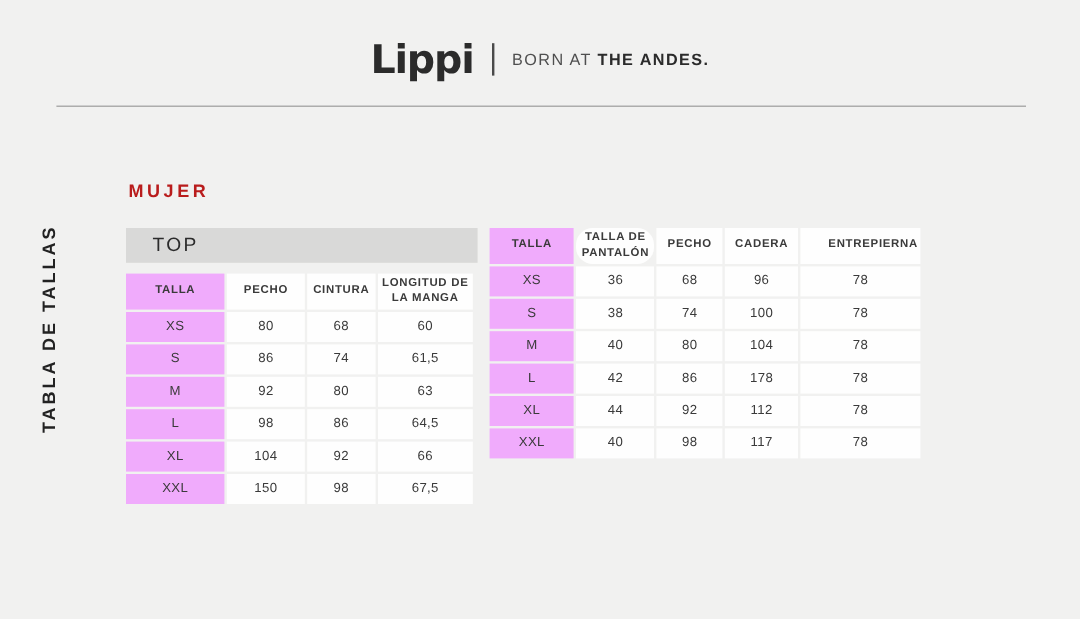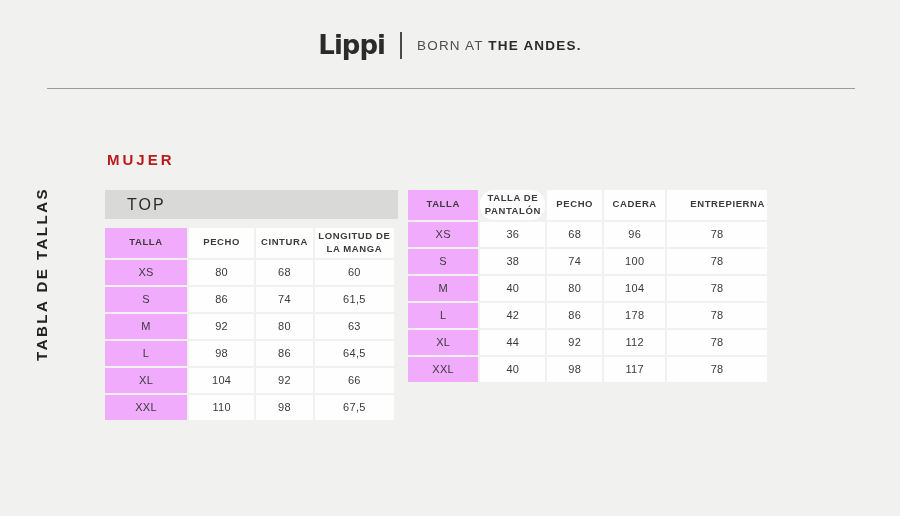--- a/index.html
+++ b/index.html
@@ -11,21 +11,21 @@
     color:#3a3a3a;
     overflow:hidden;
   }
   
   .header-row{
     position:absolute;top:30px;left:0;right:0;
     display:flex;justify-content:center;align-items:center;gap:15px;
   }
   .logo{
     font-family:"DejaVu Sans", sans-serif;
-    font-weight:800;font-size:26px;letter-spacing:-1px;color:#2b2b2b;text-align:right;
+    font-weight:800;font-size:33px;letter-spacing:-1px;color:#2b2b2b;text-align:right;
   }
   .logo-divider{width:2px;height:27px;background:#4a4a4a;}
   .tagline{font-size:13.5px;letter-spacing:1.2px;color:#4f4f4f;}
   .tagline b{color:#2b2b2b;font-weight:700;}
   .header-rule{
     position:absolute;top:88px;left:47px;width:808px;height:1px;
     background:#9c9c9c;border:0;margin:0;padding:0;
   }
   
   .vertical-label{
@@ -130,21 +130,21 @@
             <td>64,5</td>
           </tr>
           <tr>
             <td>XL</td>
             <td>104</td>
             <td>92</td>
             <td>66</td>
           </tr>
           <tr>
             <td>XXL</td>
-            <td>110</td>
+            <td>150</td>
             <td>98</td>
             <td>67,5</td>
           </tr>
         </tbody>
       </table>
   </section>
 
   <section class="table-group bottom">
     <table class="bottom-table">
         <thead>

